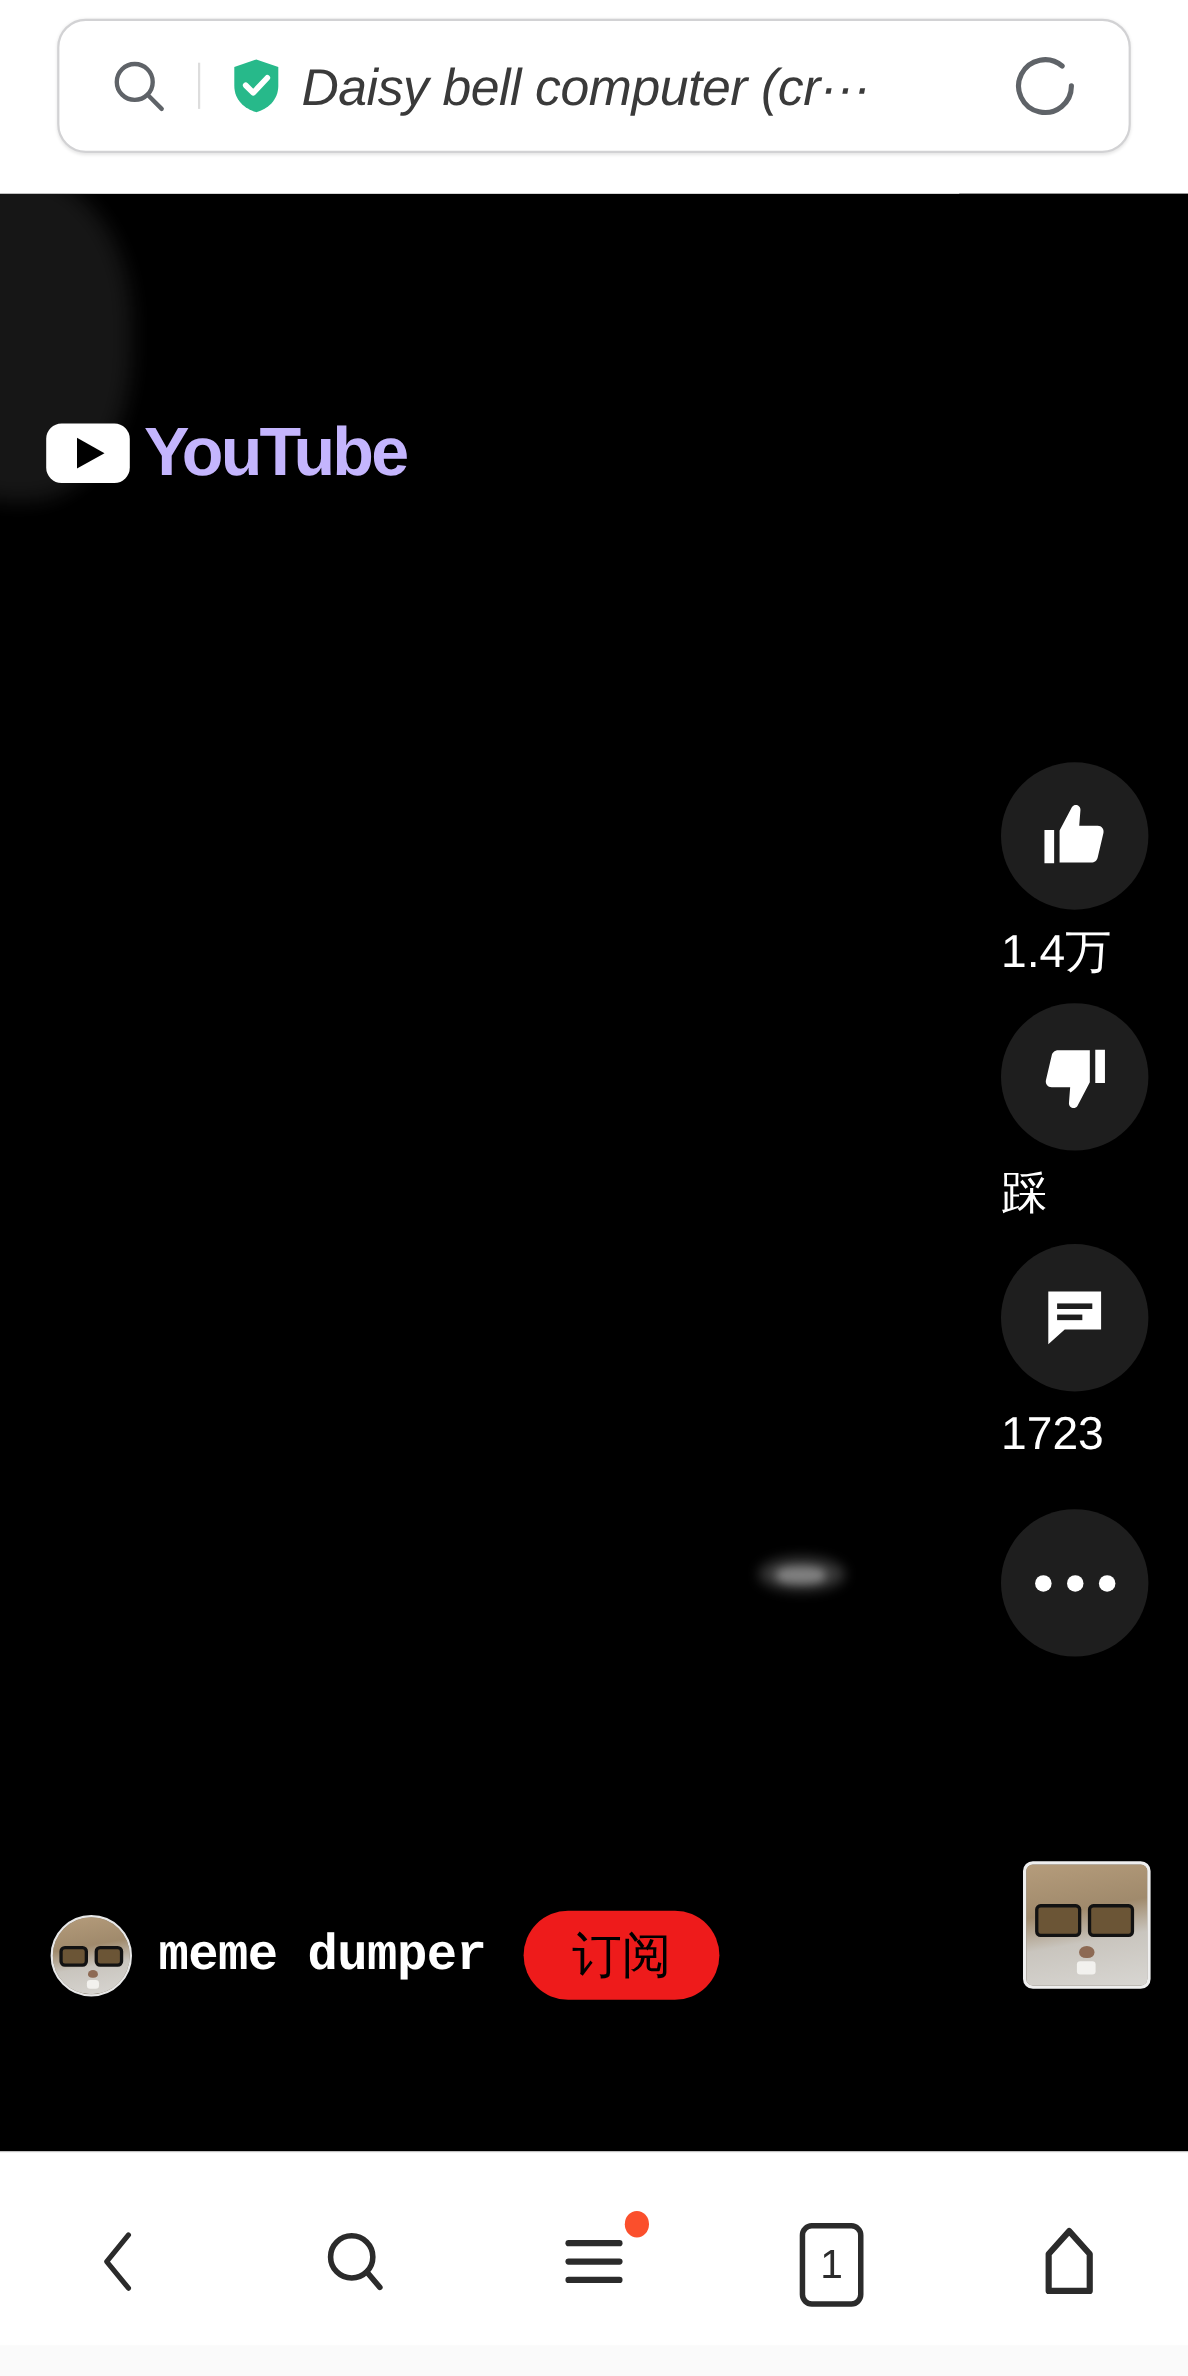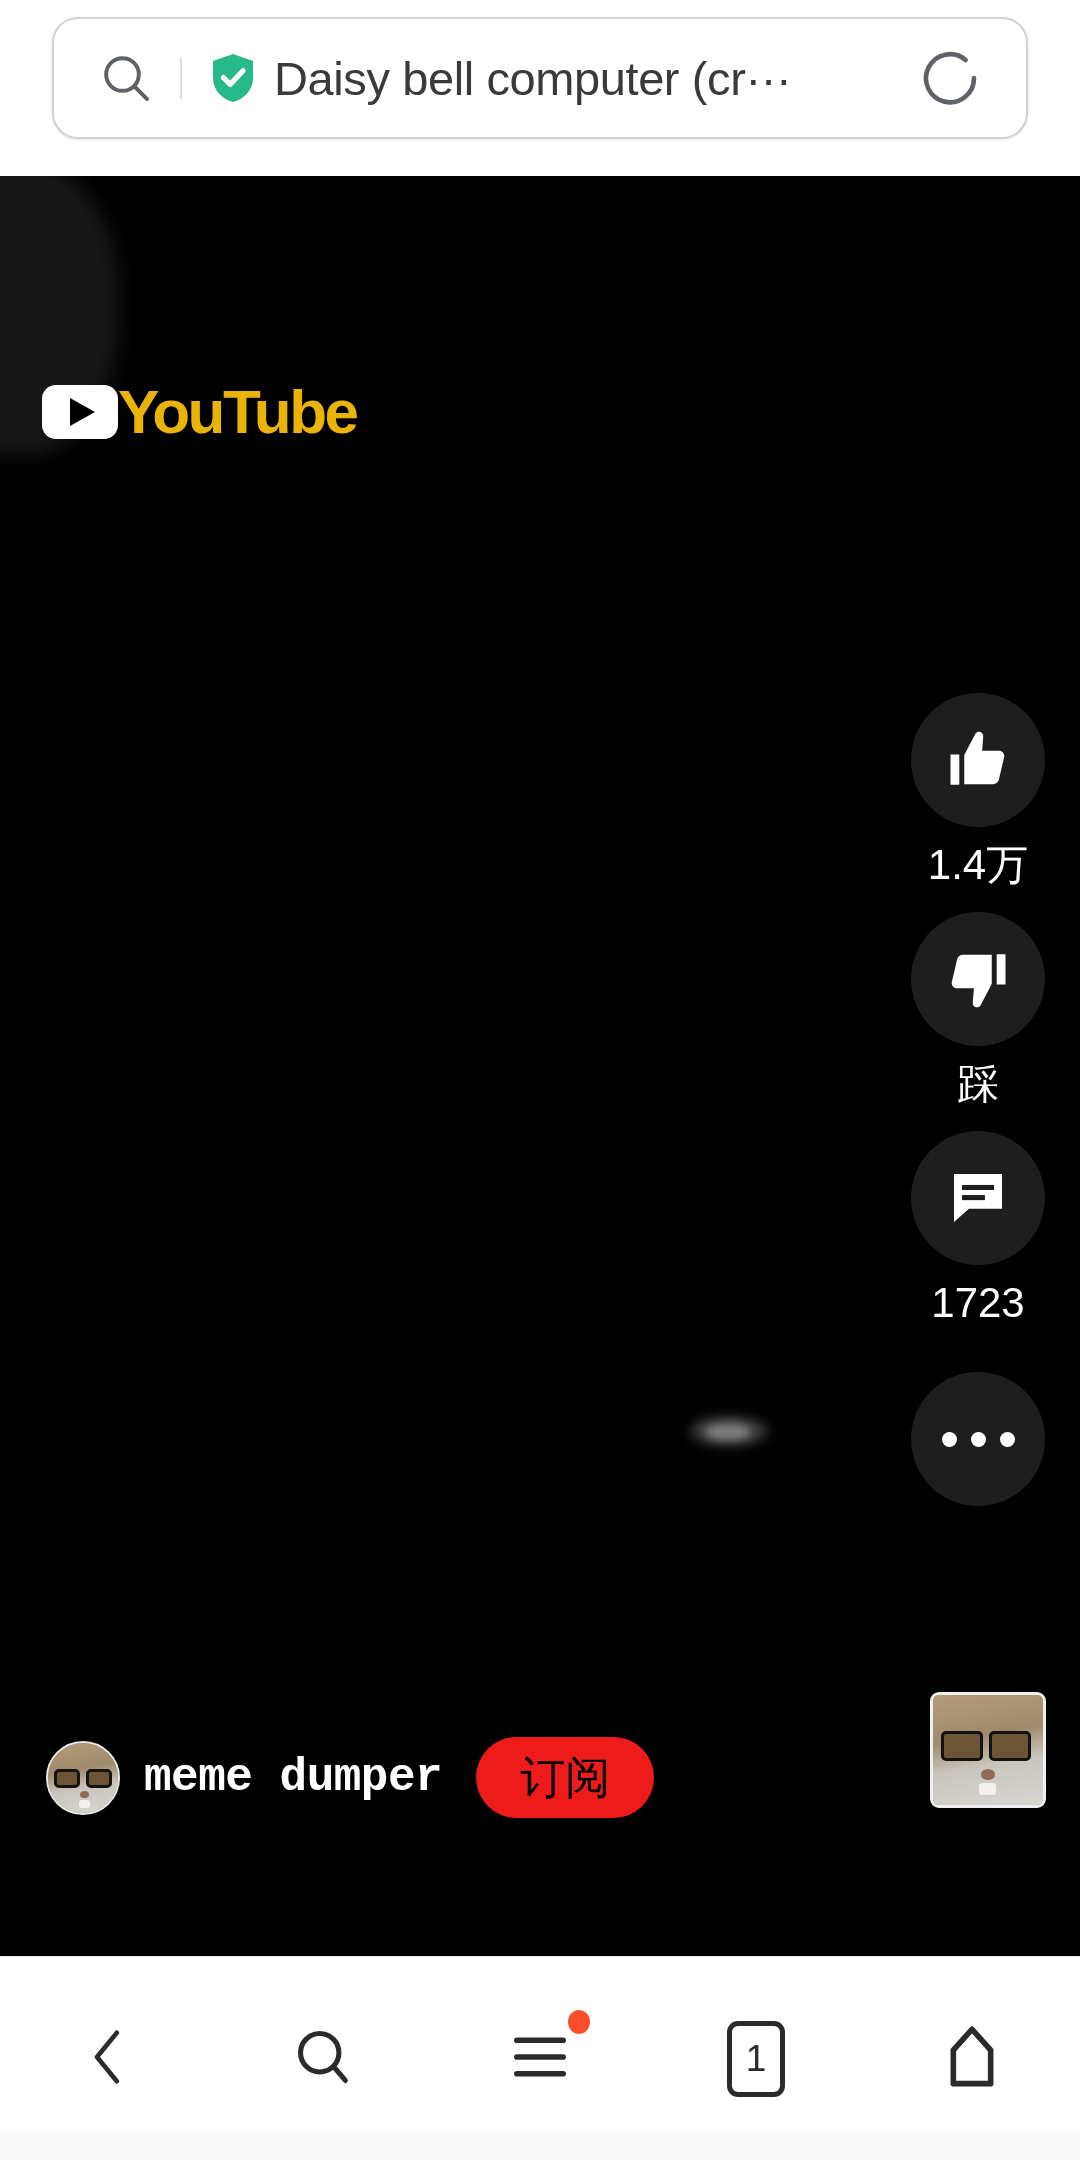--- a/index.html
+++ b/index.html
@@ -7,21 +7,21 @@
     width:1080px; height:2160px;
     background:#ffffff;
     font-family:"Liberation Sans", sans-serif;
     overflow:hidden;
   }
   .phone { position:relative; width:1080px; height:2160px; background:#fff; }
 
   
   .browser-bar {
     position:absolute; left:0; top:0; width:872px; height:176px;
-    background:#ffffff; z-index:40;
+    background:#ffffff; z-index:40;font-style:italic;
   }
   .omnibox {
     position:absolute; left:52px; top:17px; width:976px; height:122px;
     border:2px solid #d2d2d4; border-radius:26px; background:#fff;
     display:flex; align-items:center;
     box-shadow:0 1px 3px rgba(0,0,0,0.10);
   }
   .omni-search-icon { margin-left:44px; width:56px; height:56px; display:flex; align-items:center; justify-content:center; }
   .omni-divider { width:2px; height:42px; background:#dddddd; margin:0 26px 0 26px; }
   .shield-icon { width:50px; height:52px; flex:0 0 auto; }
@@ -55,27 +55,27 @@
   .yt-play-box {
     width:76px; height:54px; background:#ffffff; border-radius:14px;
     display:flex; align-items:center; justify-content:center;
   }
   .yt-play-tri {
     width:0; height:0; border-left:25px solid #000;
     border-top:14px solid transparent; border-bottom:14px solid transparent;
     margin-left:5px;
   }
   .yt-word {
-    color:#eab308; font-size:62px; font-weight:bold; letter-spacing:-2.5px;
-    line-height:1;
+    color:#c4b5fd; font-size:62px; font-weight:bold; letter-spacing:-2.5px;
+    margin-left:13px; line-height:1;
   }
 
   
   .rail { position:absolute; right:34px; top:517px; width:136px; }
-  .rail-item { display:flex; flex-direction:column; align-items:center; }
+  .rail-item { display:flex; flex-direction:column; align-items:flex-start; }
   .rail-circle {
     width:134px; height:134px; border-radius:50%; background:#1e1e1e;
     display:flex; align-items:center; justify-content:center;
   }
   .rail-label {
     color:#ffffff; font-size:42px; margin-top:17px; line-height:1;
     text-align:center; letter-spacing:0px;
   }
   .rail-gap { height:26px; }
   .rail-gap-small { height:22px; }

